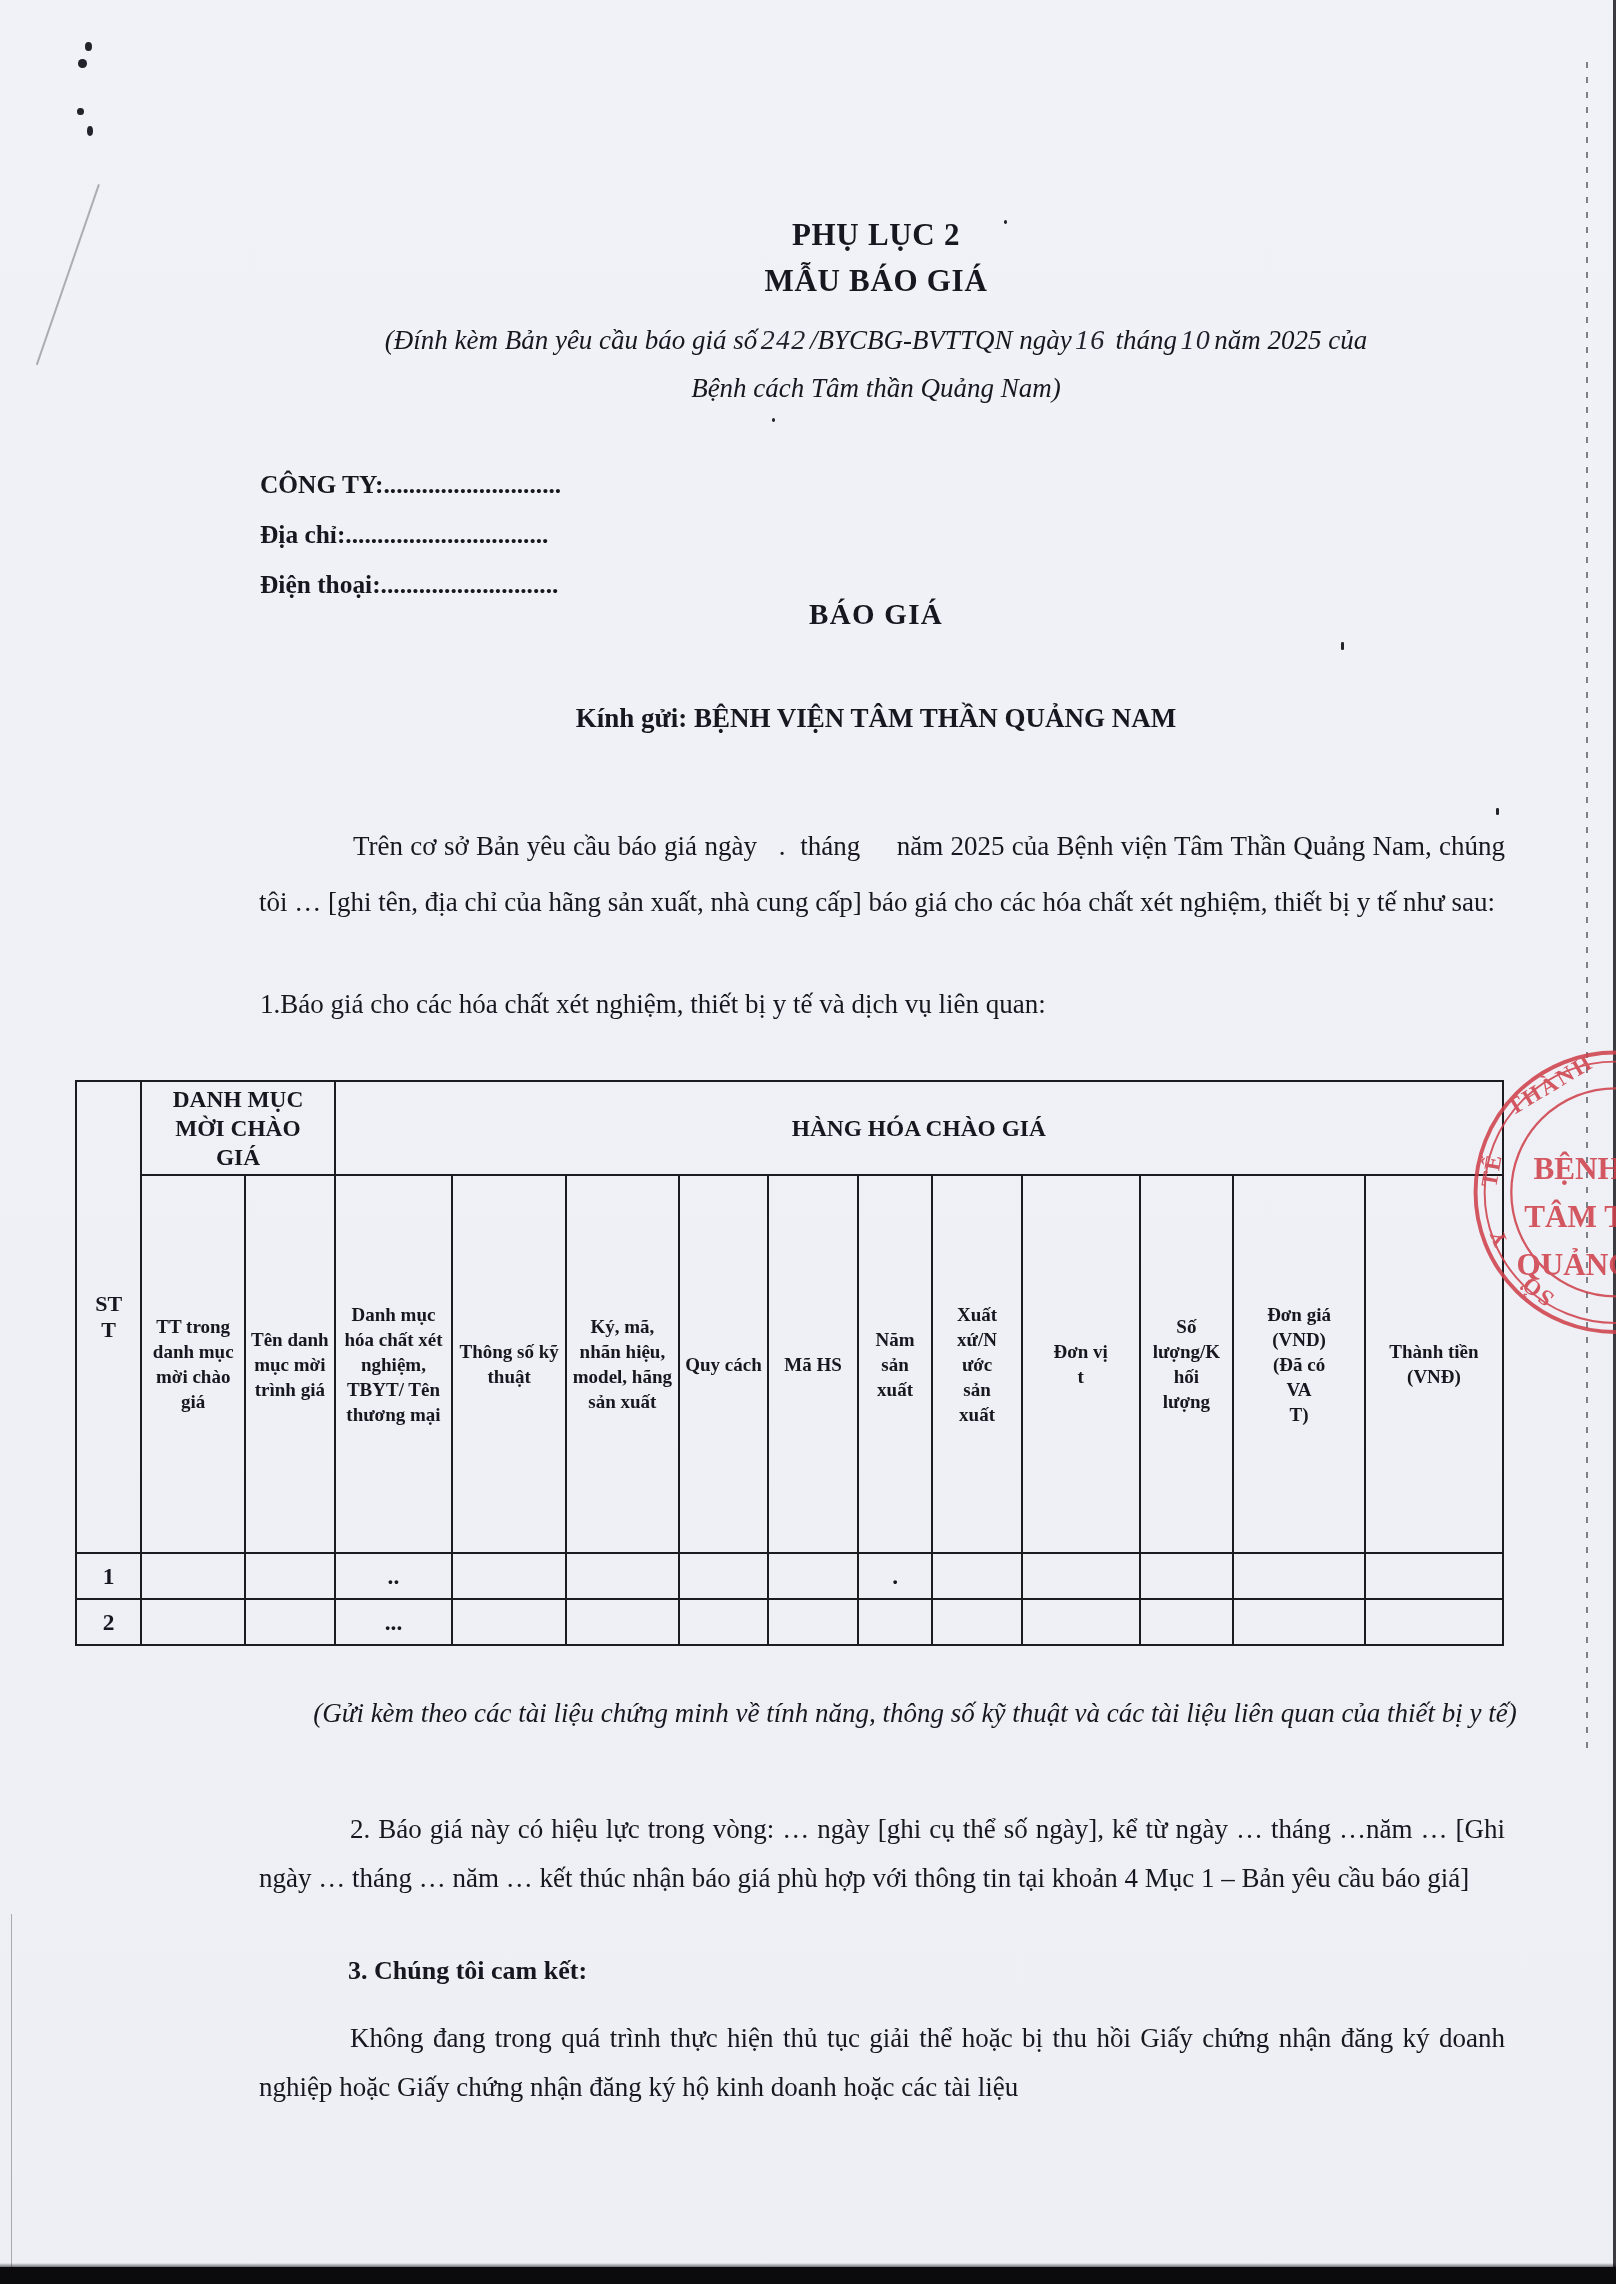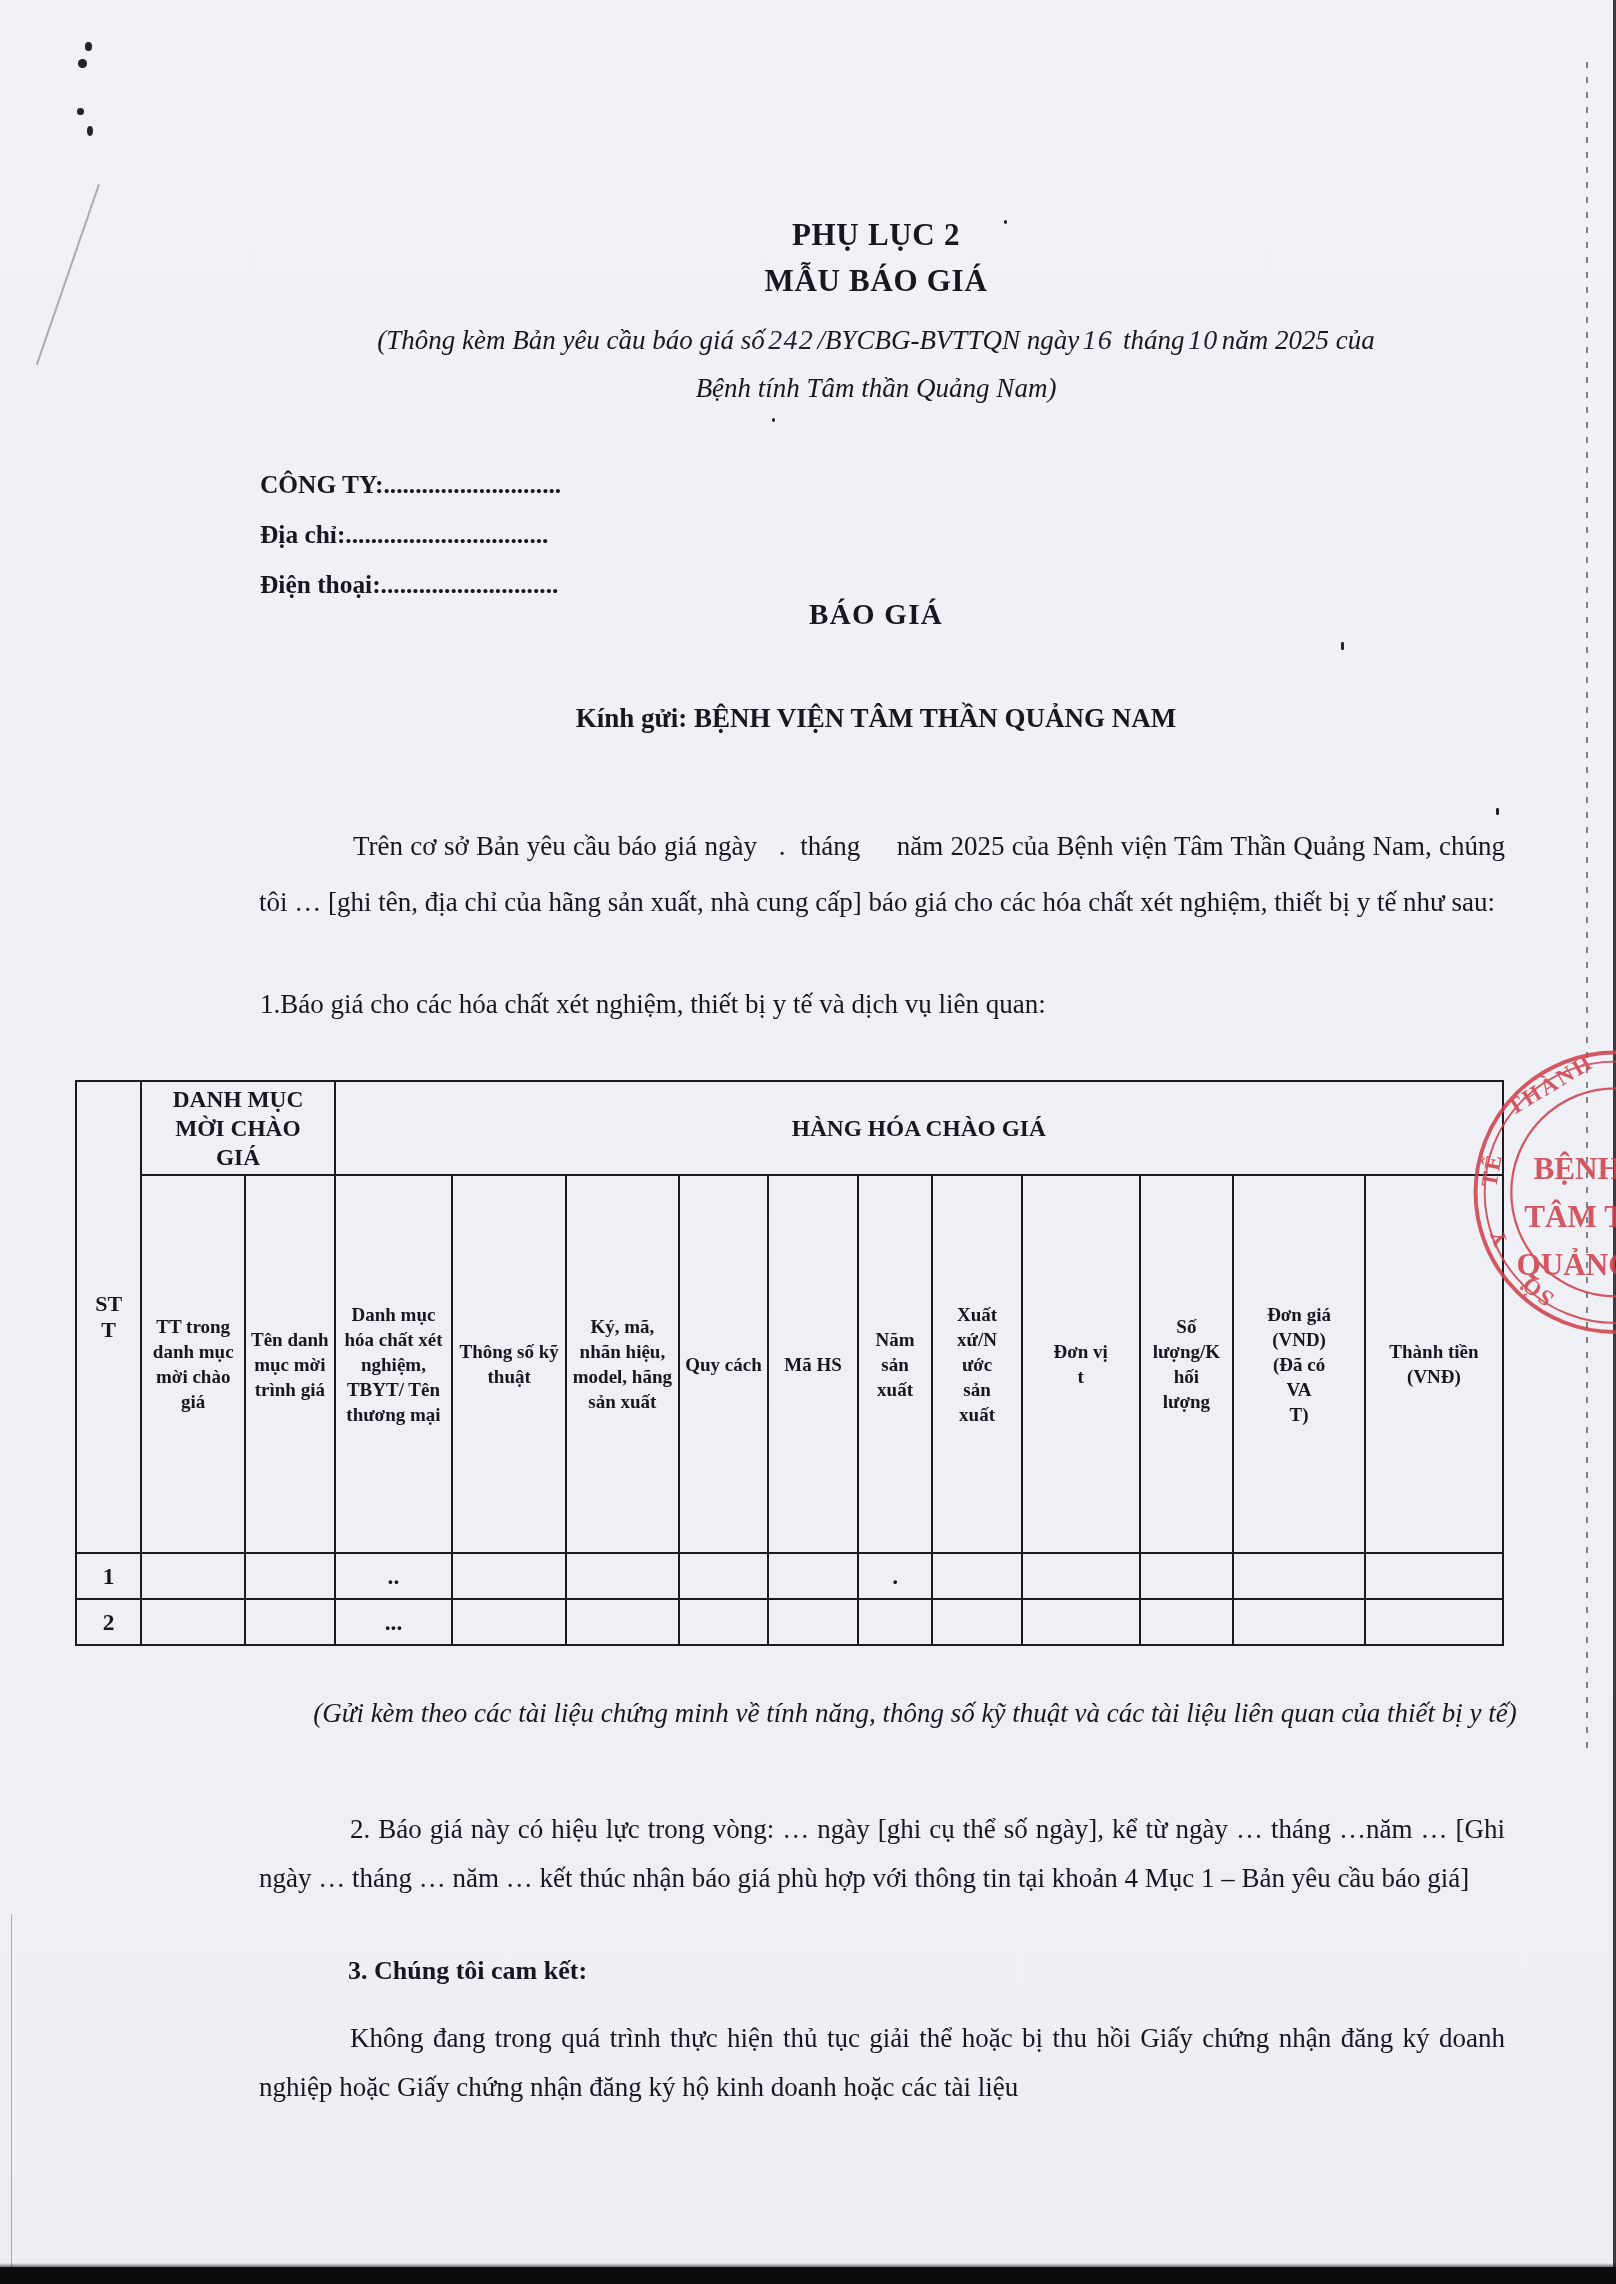--- a/index.html
+++ b/index.html
@@ -65,22 +65,22 @@
   <div class="left-edge-line"></div>
   <div class="right-dashed-line"></div>
   <div class="right-edge-line"></div>
   <div class="bottom-band-fade"></div>
   <div class="bottom-band"></div>
 
   <div class="centered appendix-title">PHỤ LỤC 2</div>
   <div class="centered form-title">MẪU BÁO GIÁ</div>
 
   <div class="centered subtitle">
-    <span>(Thông kèm Bản yêu cầu báo giá số</span><span class="hand">242</span><span>/BYCBG-BVTTQN ngày</span><span class="hand">16</span>&nbsp;<span>tháng</span><span class="hand">10</span><span>năm 2025 của</span><br>
-    <span>Bệnh tính Tâm thần Quảng Nam)</span>
+    <span>(Đính kèm Bản yêu cầu báo giá số</span><span class="hand">242</span><span>/BYCBG-BVTTQN ngày</span><span class="hand">16</span>&nbsp;<span>tháng</span><span class="hand">10</span><span>năm 2025 của</span><br>
+    <span>Bệnh cách Tâm thần Quảng Nam)</span>
   </div>
 
   <div class="company-block">
     <div><span>CÔNG TY:</span><span>............................</span></div>
     <div><span>Địa chỉ:</span><span>................................</span></div>
     <div><span>Điện thoại:</span><span>............................</span></div>
   </div>
 
   <div class="centered quote-title">BÁO GIÁ</div>
   <div class="centered salutation">

